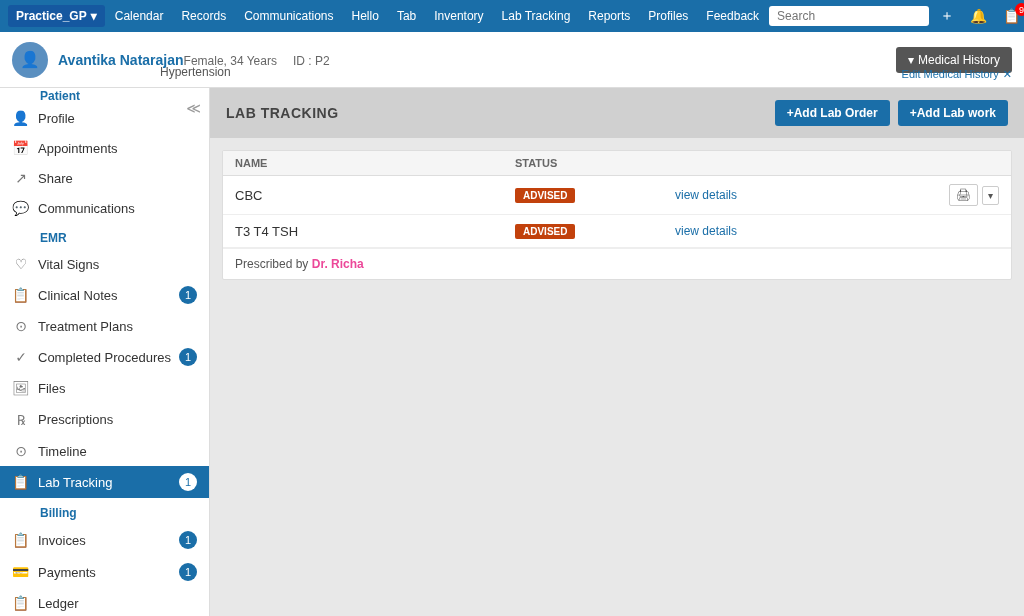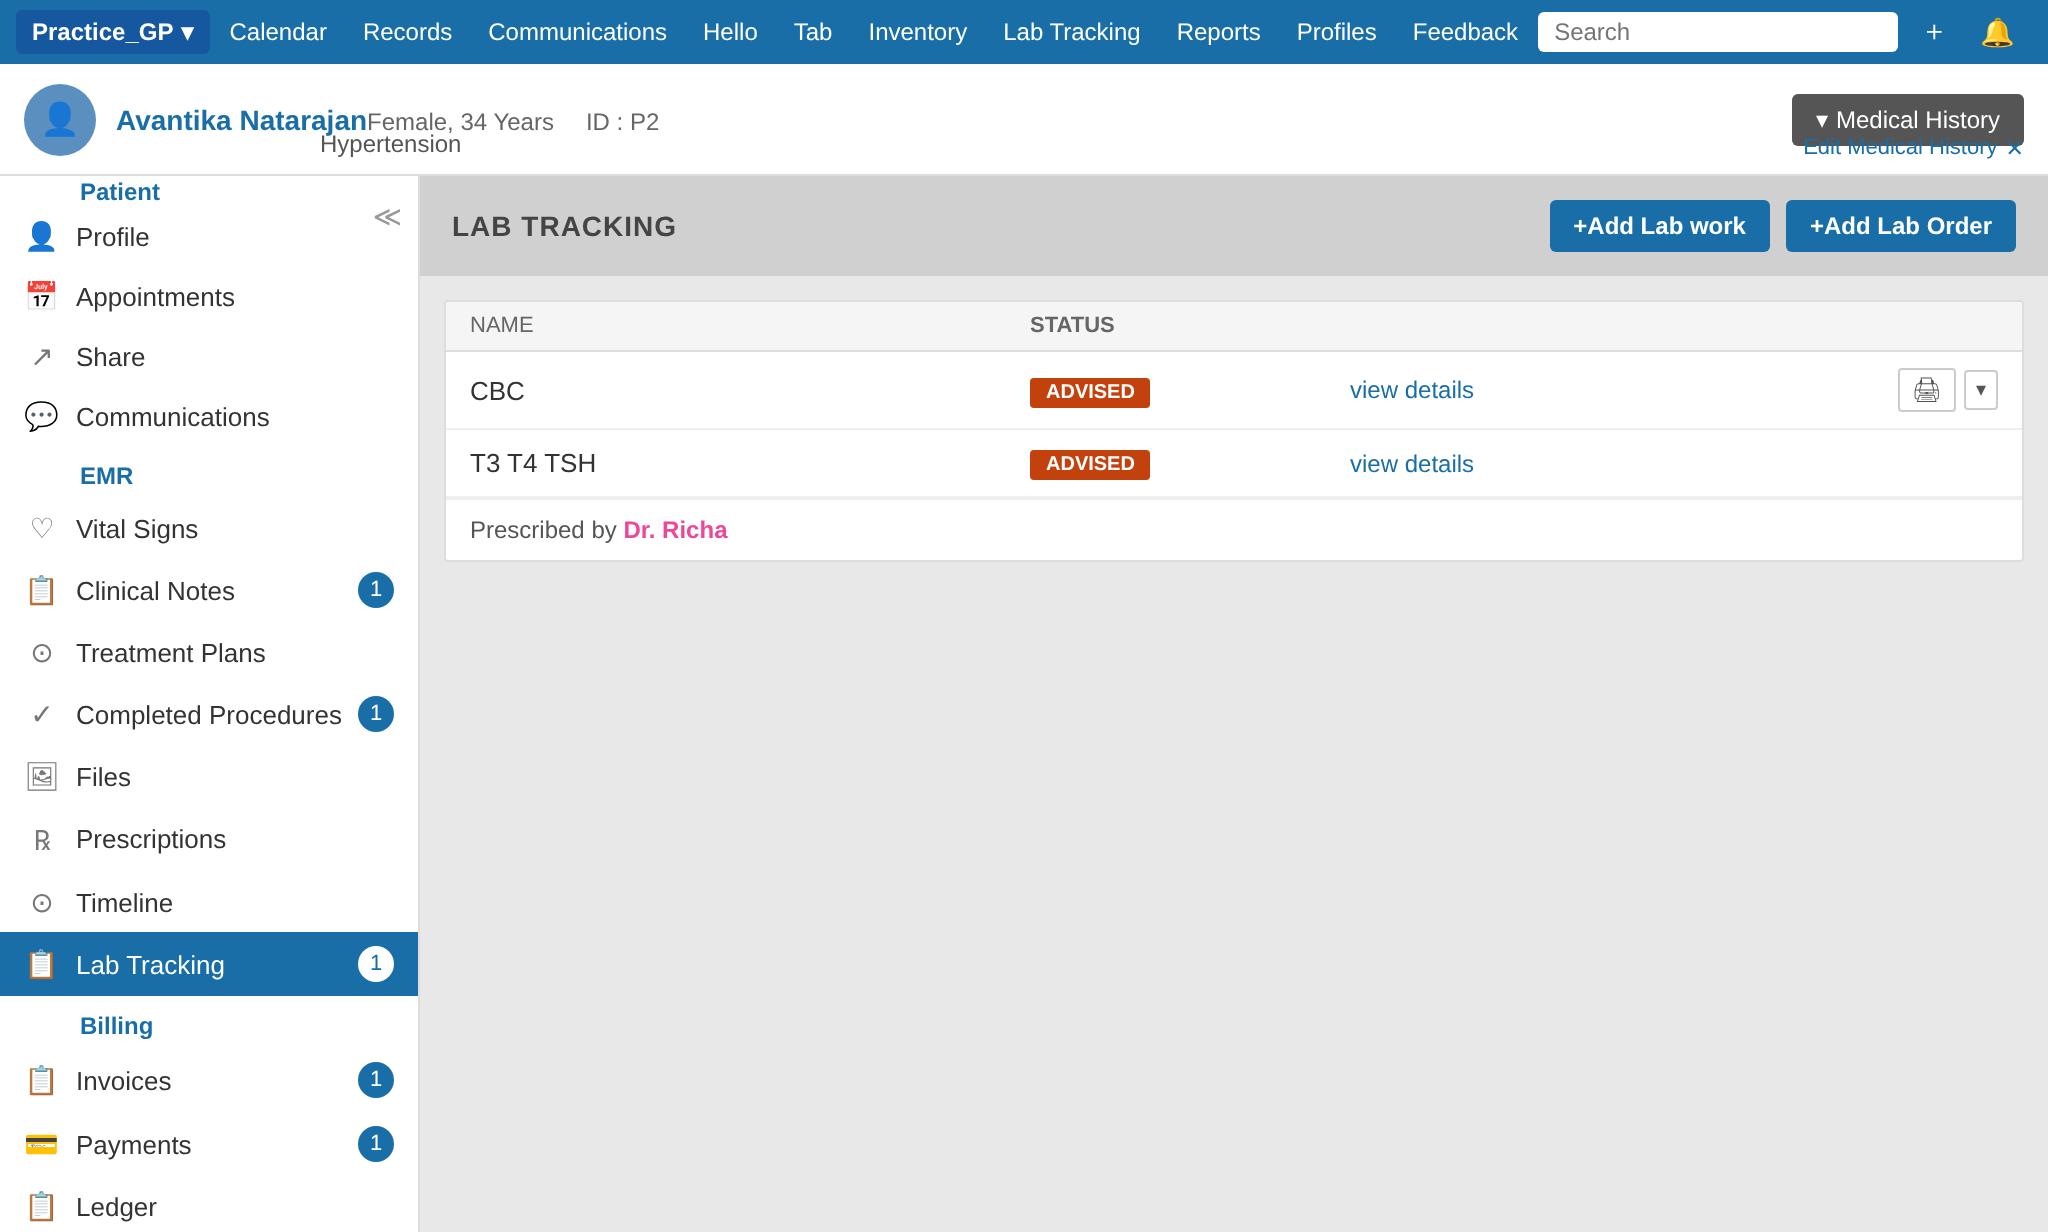--- a/index.html
+++ b/index.html
@@ -38,21 +38,21 @@
       display: flex;
       align-items: center;
       gap: 6px;
     }
     .search-box {
       background: white;
       border: none;
       padding: 3px 8px;
       border-radius: 3px;
       font-size: 12px;
-      width: 180px;
+      width: 160px;
       outline: none;
     }
     .nav-icon-btn {
       color: white;
       font-size: 14px;
       cursor: pointer;
       padding: 2px 5px;
       display: flex;
       align-items: center;
       justify-content: center;
@@ -220,21 +220,21 @@
       overflow: hidden;
       border: 1px solid #ddd;
     }
     .lab-table-header {
       display: flex;
       padding: 6px 12px;
       background: #f5f5f5;
       border-bottom: 1px solid #ddd;
       gap: 0;
     }
-    .col-name { width: 280px; font-size: 11px; color: #666; font-weight: normal; text-transform: uppercase; }
+    .col-name { width: 280px; font-size: 11px; color: #666; font-weight: bold; text-transform: uppercase; }
     .col-status { width: 160px; font-size: 11px; color: #666; font-weight: bold; text-transform: uppercase; }
     .col-action { flex: 1; }
 
     .lab-row {
       display: flex;
       align-items: center;
       padding: 8px 12px;
       border-bottom: 1px solid #eee;
       gap: 0;
     }
@@ -419,22 +419,22 @@
     <div class="sidebar-item">
       <span class="sidebar-icon">📋</span>
       <span>Ledger</span>
     </div>
   </div>
 
   <div class="content-area">
     <div class="lab-tracking-header">
       <span class="lab-tracking-title">LAB TRACKING</span>
       <div class="lab-header-btns">
+        <button class="btn-blue">+Add Lab Order</button>
         <button class="btn-blue">+Add Lab work</button>
-        <button class="btn-blue">+Add Lab Order</button>
       </div>
     </div>
 
     <div class="lab-content">
 
       <div class="lab-table">
         <div class="lab-table-header">
           <div class="col-name">NAME</div>
           <div class="col-status">STATUS</div>
           <div class="col-action"></div>

